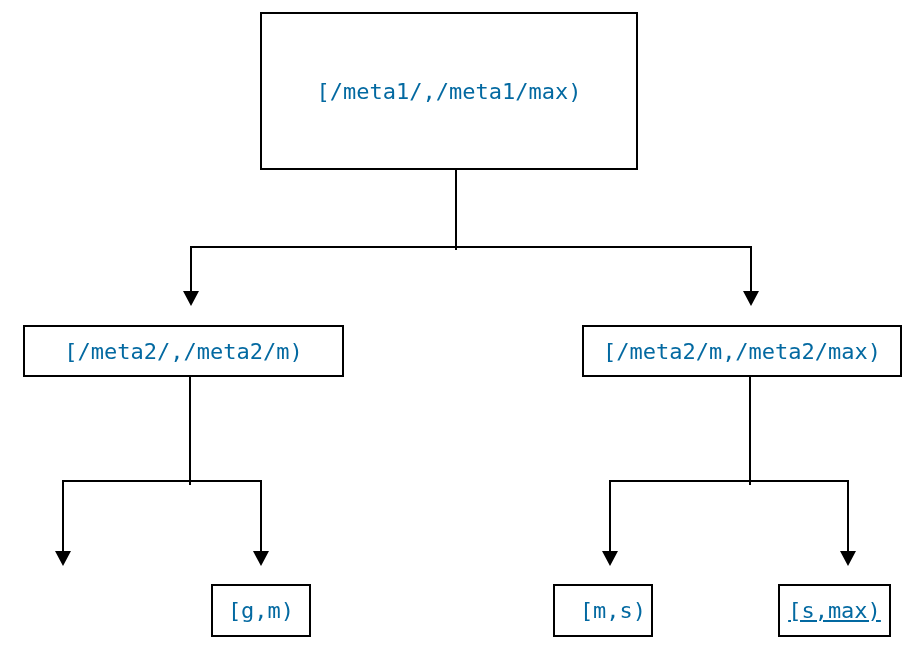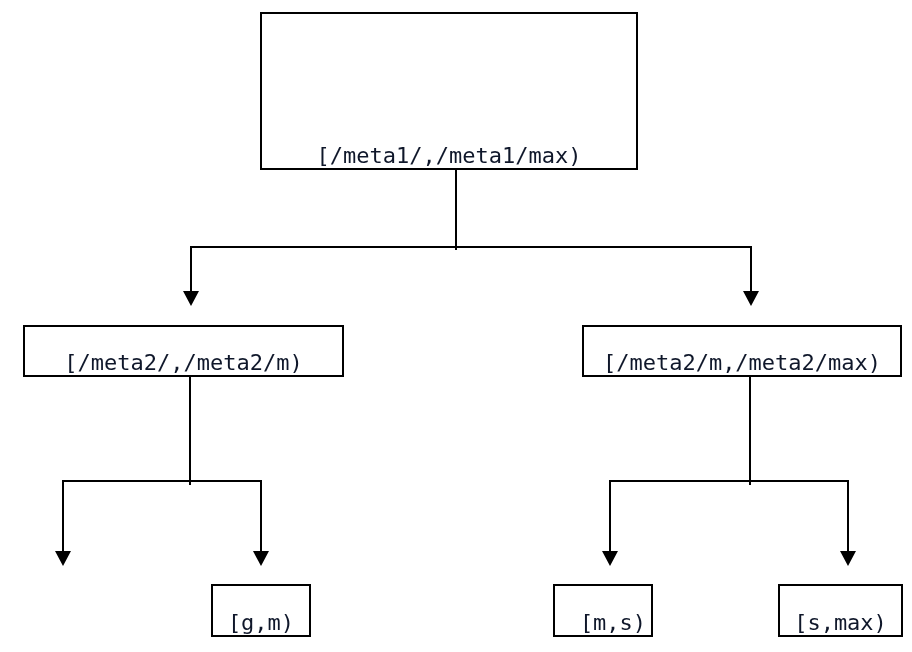--- a/index.html
+++ b/index.html
@@ -30,33 +30,33 @@
   .edges polygon {
     fill: #000000;
     stroke: none;
   }
   .node {
     position: absolute;
     box-sizing: border-box;
     border: 2px solid #000000;
     background: #ffffff;
     display: flex;
-    align-items: flex-end;
+    align-items: center;
     justify-content: center;
-    color: #0f172a;
+    color: #0369a1;
     font-size: 22px;
     white-space: pre;
   }
   .node-root      { left: 260px; top: 12px;  width: 378px; height: 158px; }
   .node-mid-left  { left: 23px;  top: 325px; width: 321px; height: 52px; }
   .node-mid-right { left: 582px; top: 325px; width: 320px; height: 52px; }
   .node-leaf-ag   { left: 8px;   top: 584px; width: 100px; height: 53px; }
   .node-leaf-gm   { left: 203px; top: 584px; width: 100px; height: 53px; margin-left: 8px; }
   .node-leaf-ms   { left: 553px; top: 584px; width: 100px; height: 53px; padding-left: 20px; }
-  .node-leaf-smax { left: 778px; top: 584px; width: 125px; height: 53px; }
+  .node-leaf-smax { left: 778px; top: 584px; width: 113px; height: 53px; text-decoration: underline; }
 </style>
 </head>
 <body>
 
 <div class="canvas">
 
   <svg class="edges" width="912" height="652" viewBox="0 0 912 652" aria-hidden="true">
 
     <path d="M456 170 V250"></path>
     <path d="M191 247 H751"></path>

